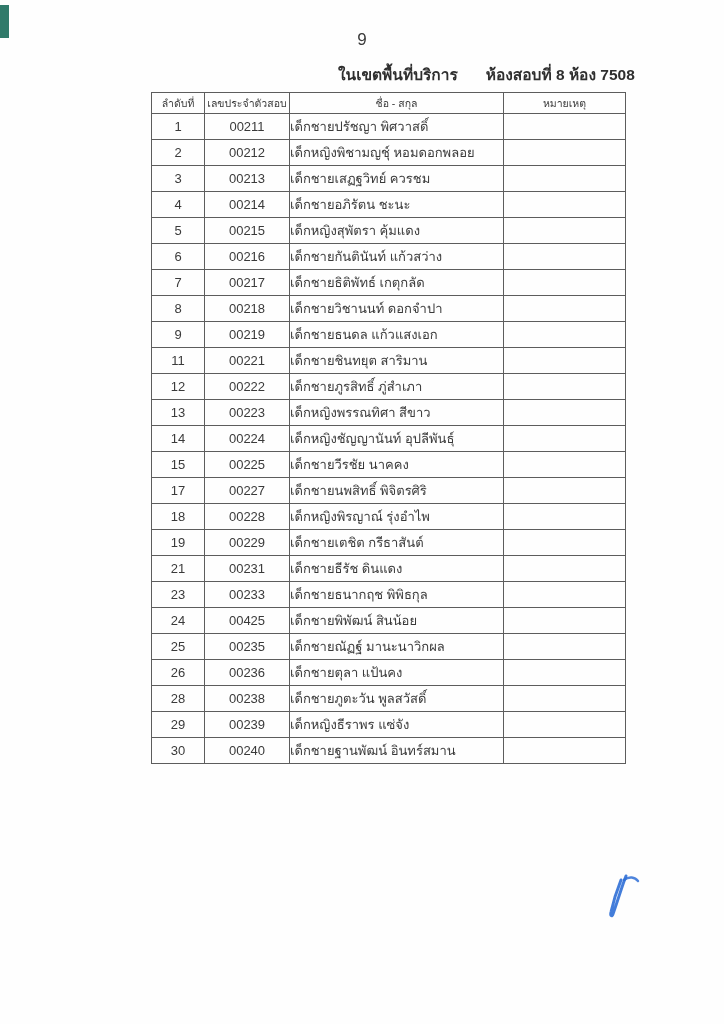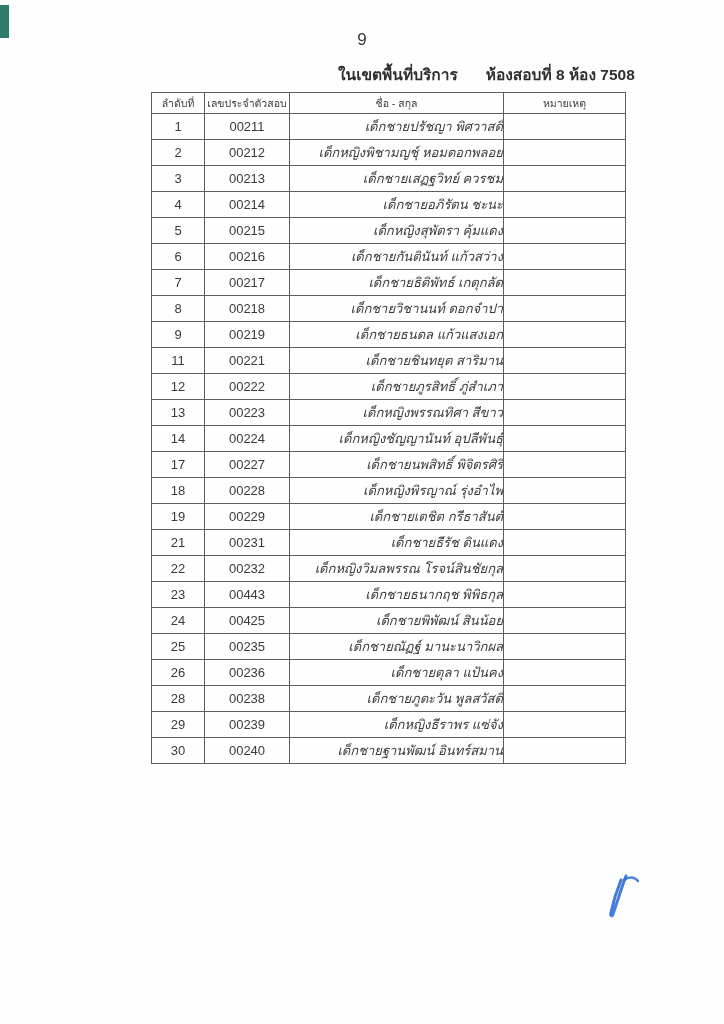--- a/index.html
+++ b/index.html
@@ -75,25 +75,24 @@
     font-size: 13px;
     color: #3a3a3a;
     vertical-align: middle;
   }
   col.c-no   { width: 53px; }
   col.c-id   { width: 85px; }
   col.c-name { width: 214px; }
   col.c-note { width: 122px; }
   td.cell-no, td.cell-id { text-align: center; }
   td.cell-name {
-    text-align: right;
+    text-align: left;
     padding-left: 8px;
     font-size: 14.5px;
     color: #333333;
-    font-style: italic;
   }
   .pen-mark {
     position: absolute;
     left: 588px;
     top: 868px;
     width: 60px;
     height: 56px;
     pointer-events: none;
   }
 </style>
@@ -211,20 +210,26 @@
       <td class="cell-note"></td>
     </tr>
 
     <tr>
       <td class="cell-no">14</td>
       <td class="cell-id">00224</td>
       <td class="cell-name">เด็กหญิงชัญญานันท์ อุปลีพันธุ์</td>
       <td class="cell-note"></td>
     </tr>
 
+    <tr>
+      <td class="cell-no">15</td>
+      <td class="cell-id">00225</td>
+      <td class="cell-name">เด็กชายวีรชัย นาคคง</td>
+      <td class="cell-note"></td>
+    </tr>
 
 
     <tr>
       <td class="cell-no">17</td>
       <td class="cell-id">00227</td>
       <td class="cell-name">เด็กชายนพสิทธิ์ พิจิตรศิริ</td>
       <td class="cell-note"></td>
     </tr>
 
     <tr>
@@ -242,30 +247,24 @@
     </tr>
 
 
     <tr>
       <td class="cell-no">21</td>
       <td class="cell-id">00231</td>
       <td class="cell-name">เด็กชายธีรัช ดินแดง</td>
       <td class="cell-note"></td>
     </tr>
 
-    <tr>
-      <td class="cell-no">22</td>
-      <td class="cell-id">00232</td>
-      <td class="cell-name">เด็กหญิงวิมลพรรณ โรจน์สินชัยกุล</td>
-      <td class="cell-note"></td>
-    </tr>
 
     <tr>
       <td class="cell-no">23</td>
-      <td class="cell-id">00443</td>
+      <td class="cell-id">00233</td>
       <td class="cell-name">เด็กชายธนากฤช พิพิธกุล</td>
       <td class="cell-note"></td>
     </tr>
 
     <tr>
       <td class="cell-no">24</td>
       <td class="cell-id">00425</td>
       <td class="cell-name">เด็กชายพิพัฒน์ สินน้อย</td>
       <td class="cell-note"></td>
     </tr>

